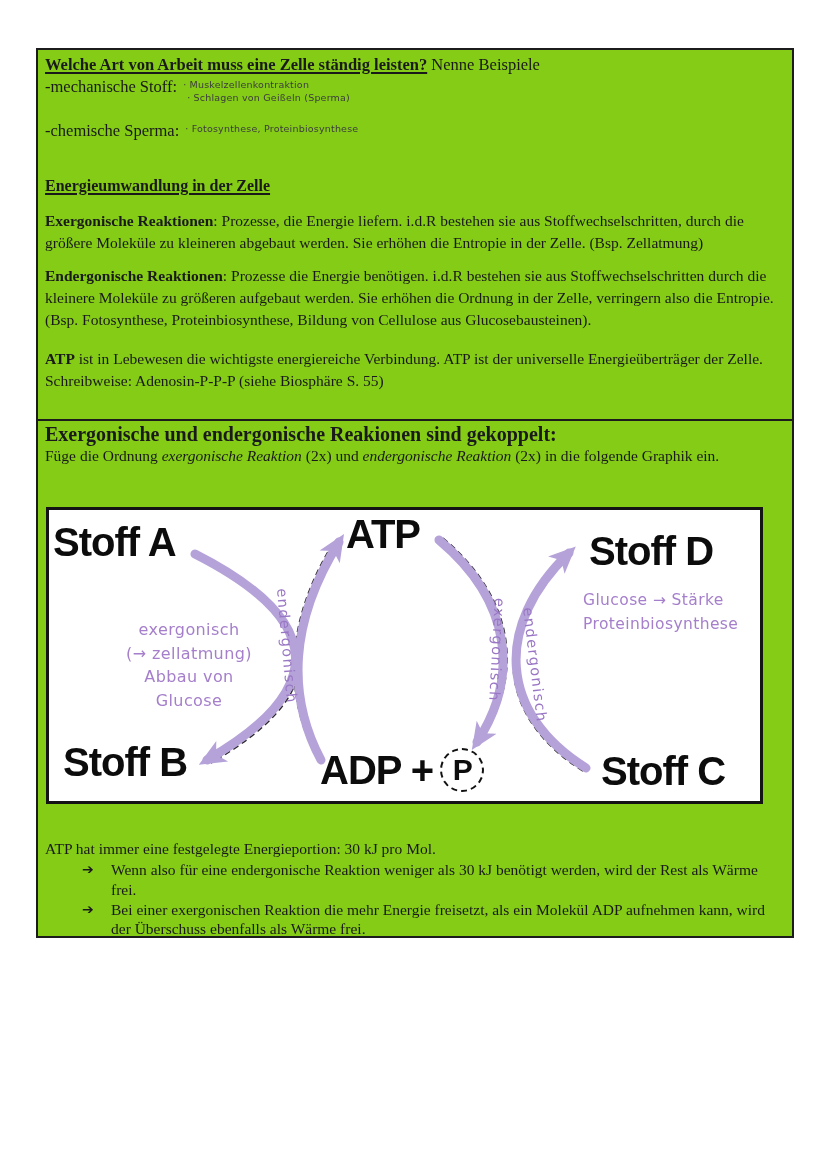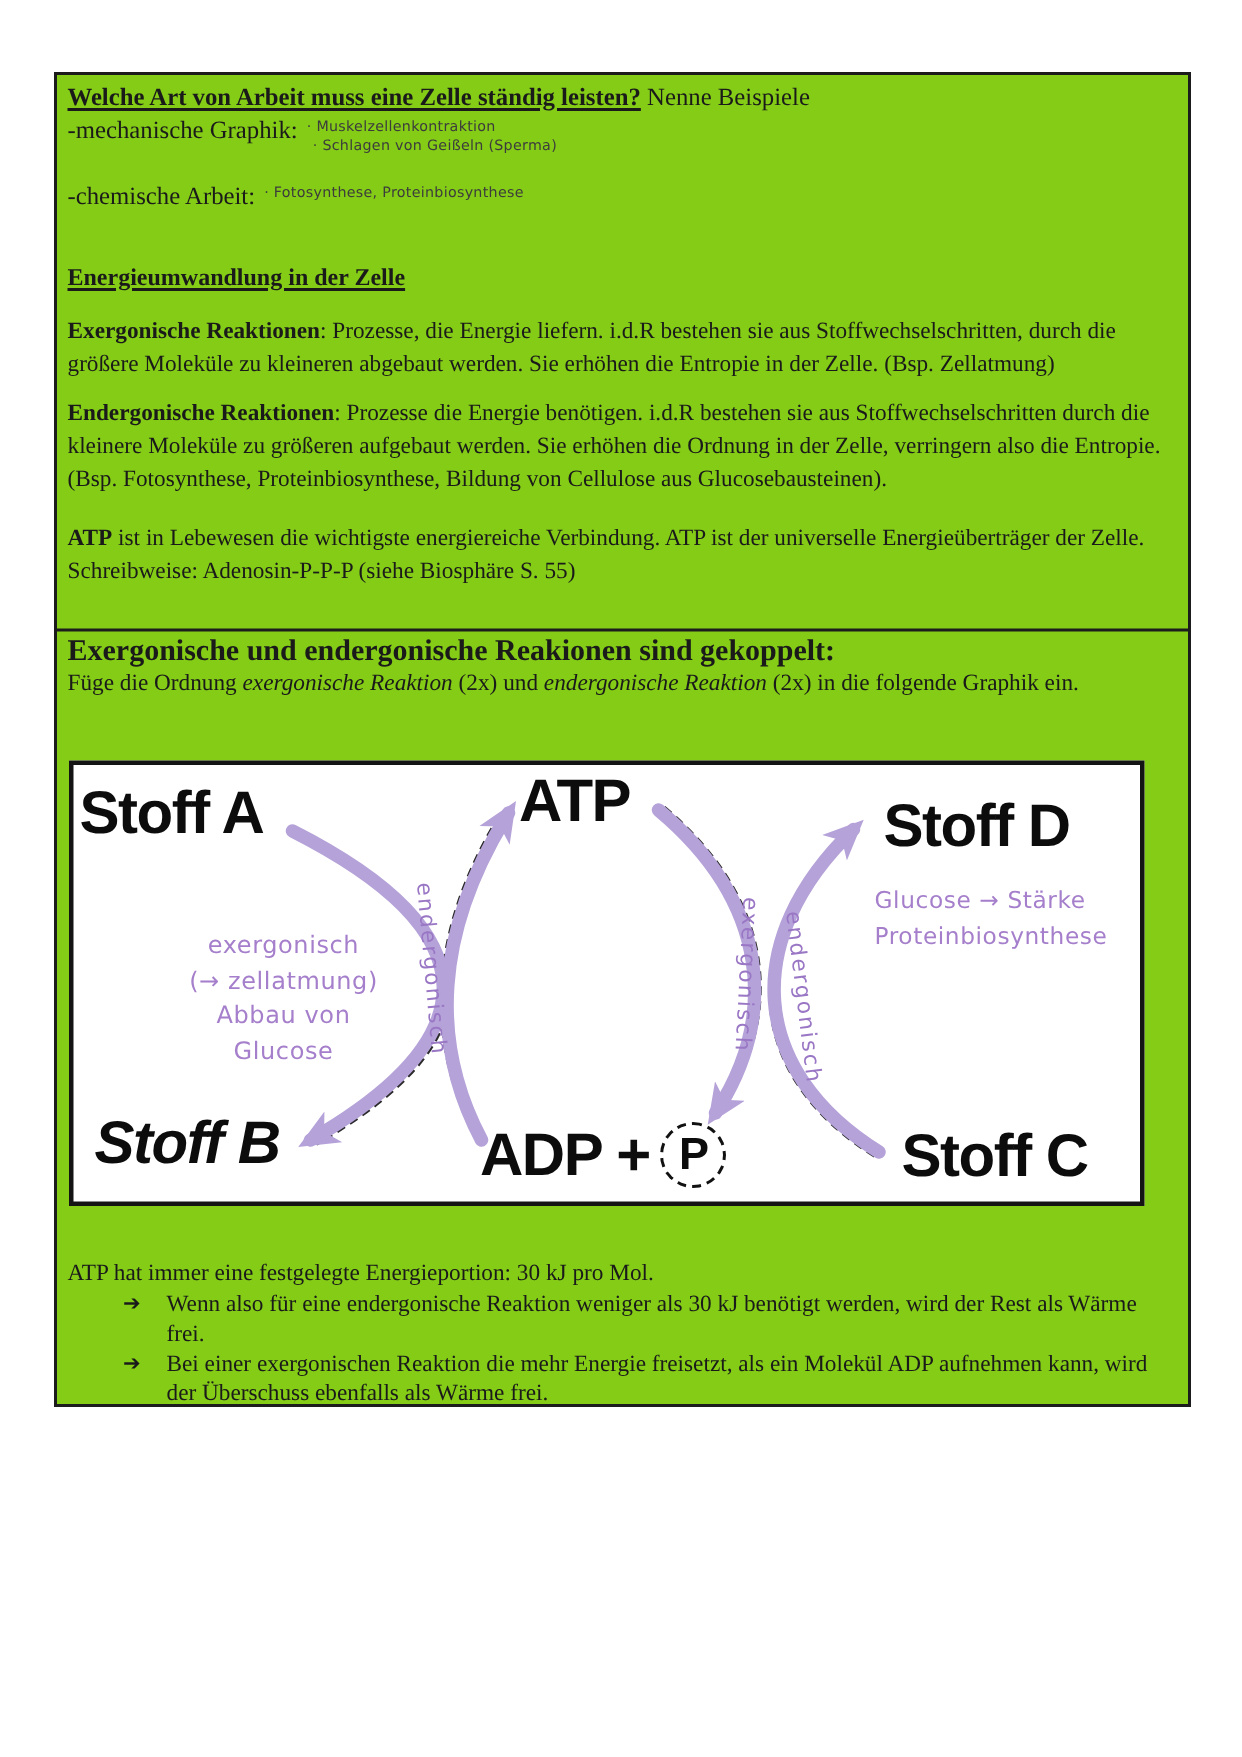--- a/index.html
+++ b/index.html
@@ -29,21 +29,21 @@
   .s2-instr .it{font-style:italic;}
   
   .diagram{position:relative;margin:41px 0 0 1px;width:711px;height:291px;
            border:3px solid #141414;background:#fff;}
   .dg-svg{position:absolute;left:0;top:0;width:711px;height:291px;}
   .node{position:absolute;font-family:"Liberation Sans",sans-serif;font-weight:bold;
         font-size:40px;line-height:40px;color:#0c0c0c;white-space:nowrap;letter-spacing:-1px;}
   .n-a{left:4px;top:12px;}
   .n-atp{left:297px;top:4px;}
   .n-d{left:540px;top:21px;}
-  .n-b{left:14px;top:232px;font-style:italic;}
+  .n-b{left:14px;top:232px;}
   .n-adp{left:271px;top:238px;display:flex;align-items:center;}
   .n-c{left:552px;top:241px;}
   .pcirc{display:inline-flex;align-items:center;justify-content:center;width:40px;height:40px;
          border:2.5px dashed #111;border-radius:50%;font-size:30px;line-height:30px;margin-left:7px;}
   .vlabel{position:absolute;font-family:"DejaVu Sans",sans-serif;font-size:14.5px;
           color:#9a77c5;white-space:nowrap;letter-spacing:1.5px;}
   .vl-left{left:238px;top:136px;transform:translate(-50%,-50%) rotate(85deg);}
   .vl-rex{left:448px;top:140px;transform:translate(-50%,-50%) rotate(93deg);}
   .vl-rend{left:486px;top:155px;transform:translate(-50%,-50%) rotate(83deg);}
   .hw{position:absolute;font-family:"DejaVu Sans",sans-serif;color:#a57fcb;letter-spacing:.4px;}
@@ -60,30 +60,30 @@
 <body>
 
 <div class="page">
   <div class="outer">
 
     <div class="qline">
       <span class="b u">Welche Art von Arbeit muss eine Zelle ständig leisten?</span><span> Nenne Beispiele</span>
     </div>
 
     <div class="work-row row-mech">
-      <span class="lbl">-mechanische Graphik:</span>
+      <span class="lbl">-mechanische Stoff:</span>
       <span class="notes hand">
         <div>· Muskelzellenkontraktion</div>
         <div>· Schlagen von Geißeln (Sperma)</div>
       </span>
     </div>
 
 
     <div class="work-row row-chem">
-      <span class="lbl">-chemische Arbeit:</span>
+      <span class="lbl">-chemische Sperma:</span>
       <span class="notes hand">
         <div>· Fotosynthese, Proteinbiosynthese</div>
       </span>
     </div>
 
     <div class="h2 u">Energieumwandlung in der Zelle</div>
 
     <div class="para">
       <span class="b">Exergonische Reaktionen</span><span>: Prozesse, die Energie liefern. i.d.R bestehen sie aus Stoffwechselschritten, durch die größere Moleküle zu kleineren abgebaut werden. Sie erhöhen die Entropie in der Zelle. (Bsp. Zellatmung)</span>
     </div>

